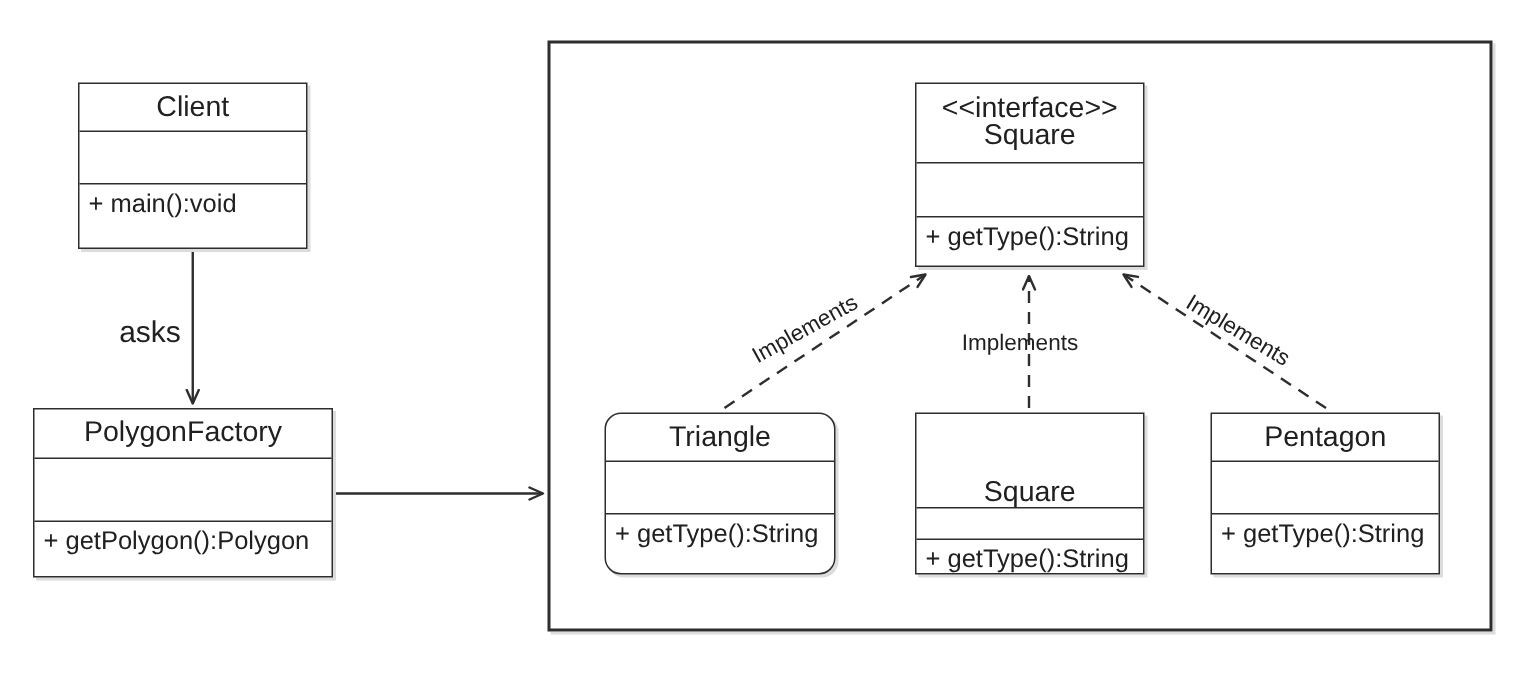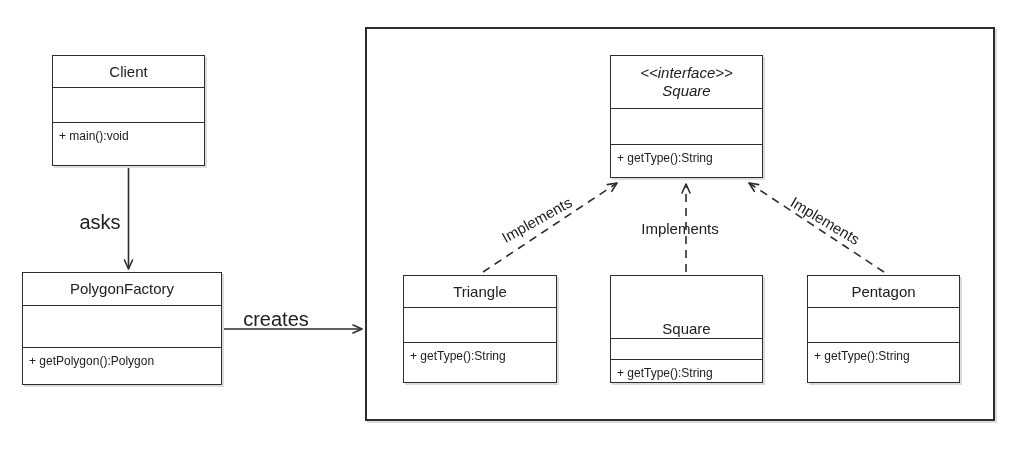--- a/index.html
+++ b/index.html
@@ -32,42 +32,42 @@
     border:1.5px solid #2d2d2d;
     background:#ffffff;
     display:flex; flex-direction:column;
     box-shadow:2px 2px 0 #dcdcdc;
     z-index:3;
   }
   .compartment { width:100%; }
   .compartment.title {
     display:flex; flex-direction:column;
     align-items:center; justify-content:center;
-    font-size:15px; line-height:18px;
+    font-size:19px; line-height:18px;
     text-align:center;
   }
   .compartment.attrs {
     border-top:1.5px solid #2d2d2d;
   }
   .compartment.ops {
     border-top:1.5px solid #2d2d2d;
     flex:1;
     padding:4px 6px 0 6px;
-    font-size:12px; line-height:18px;
+    font-size:17px; line-height:18px;
     text-align:left;
     white-space:nowrap;
   }
   
   .box-client        { left:52px;  top:55px;  width:153px; height:111px; }
   .box-client        .title { height:31px; } .box-client  .attrs { height:35px; }
   .box-factory       { left:22px;  top:272px; width:200px; height:113px; }
   .box-factory       .title { height:32px; } .box-factory .attrs { height:42px; }
   .box-interface     { left:610px; top:55px;  width:153px; height:123px; }
-  .box-interface     .title { height:52px;font-style:italic; } .box-interface .attrs { height:36px; }
-  .box-triangle      { left:403px; top:275px; width:154px; height:108px; }
+  .box-interface     .title { height:52px; } .box-interface .attrs { height:36px; }
+  .box-triangle      { left:403px; top:275px; width:154px; height:108px;border-radius:11px; }
   .box-triangle      .title { height:31px; } .box-triangle .attrs { height:35px; }
   .box-square        { left:610px; top:275px; width:153px; height:108px; }
   .box-square        .title { height:31px;margin-top:44px; } .box-square  .attrs { height:35px; }
   .box-pentagon      { left:807px; top:275px; width:153px; height:108px; }
   .box-pentagon      .title { height:31px; } .box-pentagon .attrs { height:35px; }
 
   .edge-label {
     position:absolute;
     font-size:20px; line-height:20px;
     text-align:center;
@@ -167,18 +167,17 @@
     <div class="compartment title">
       <span>Pentagon</span>
     </div>
     <div class="compartment attrs"></div>
     <div class="compartment ops">
       <span>+ getType():String</span>
     </div>
   </div>
 
   <div class="edge-label lbl-asks">asks</div>
-  <div class="edge-label lbl-creates">creates</div>
   <div class="edge-label lbl-impl-tri">Implements</div>
   <div class="edge-label lbl-impl-sq">Implements</div>
   <div class="edge-label lbl-impl-pent">Implements</div>
 
 </div>
 
 </body></html>

